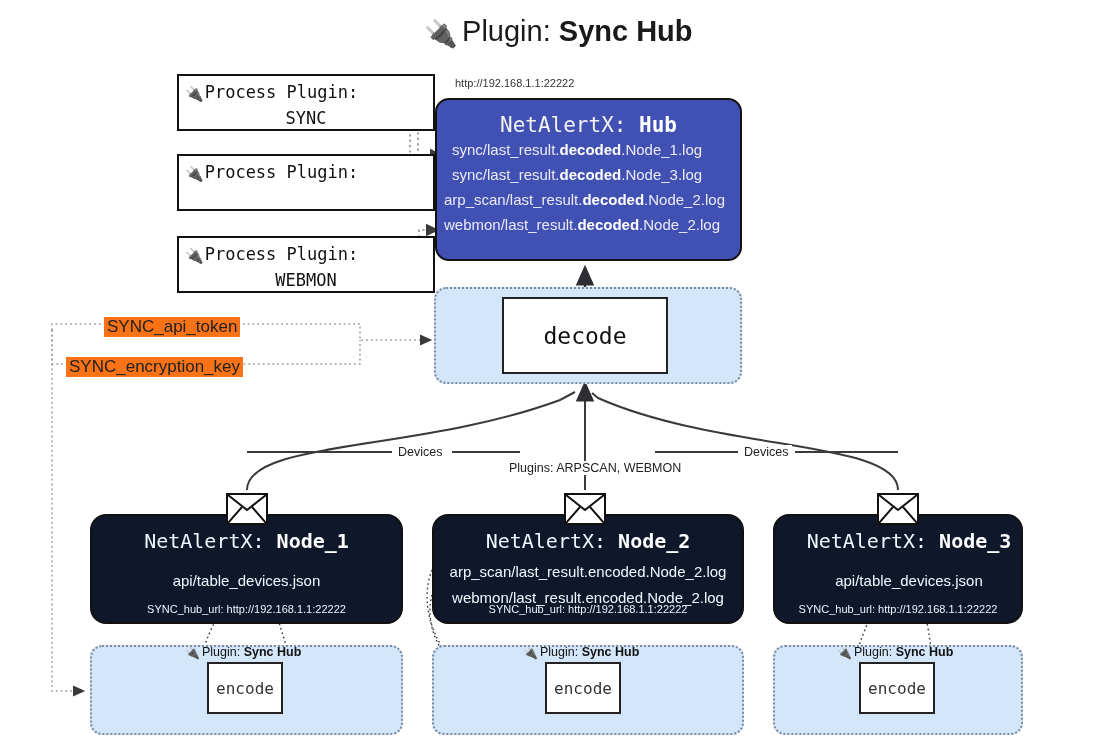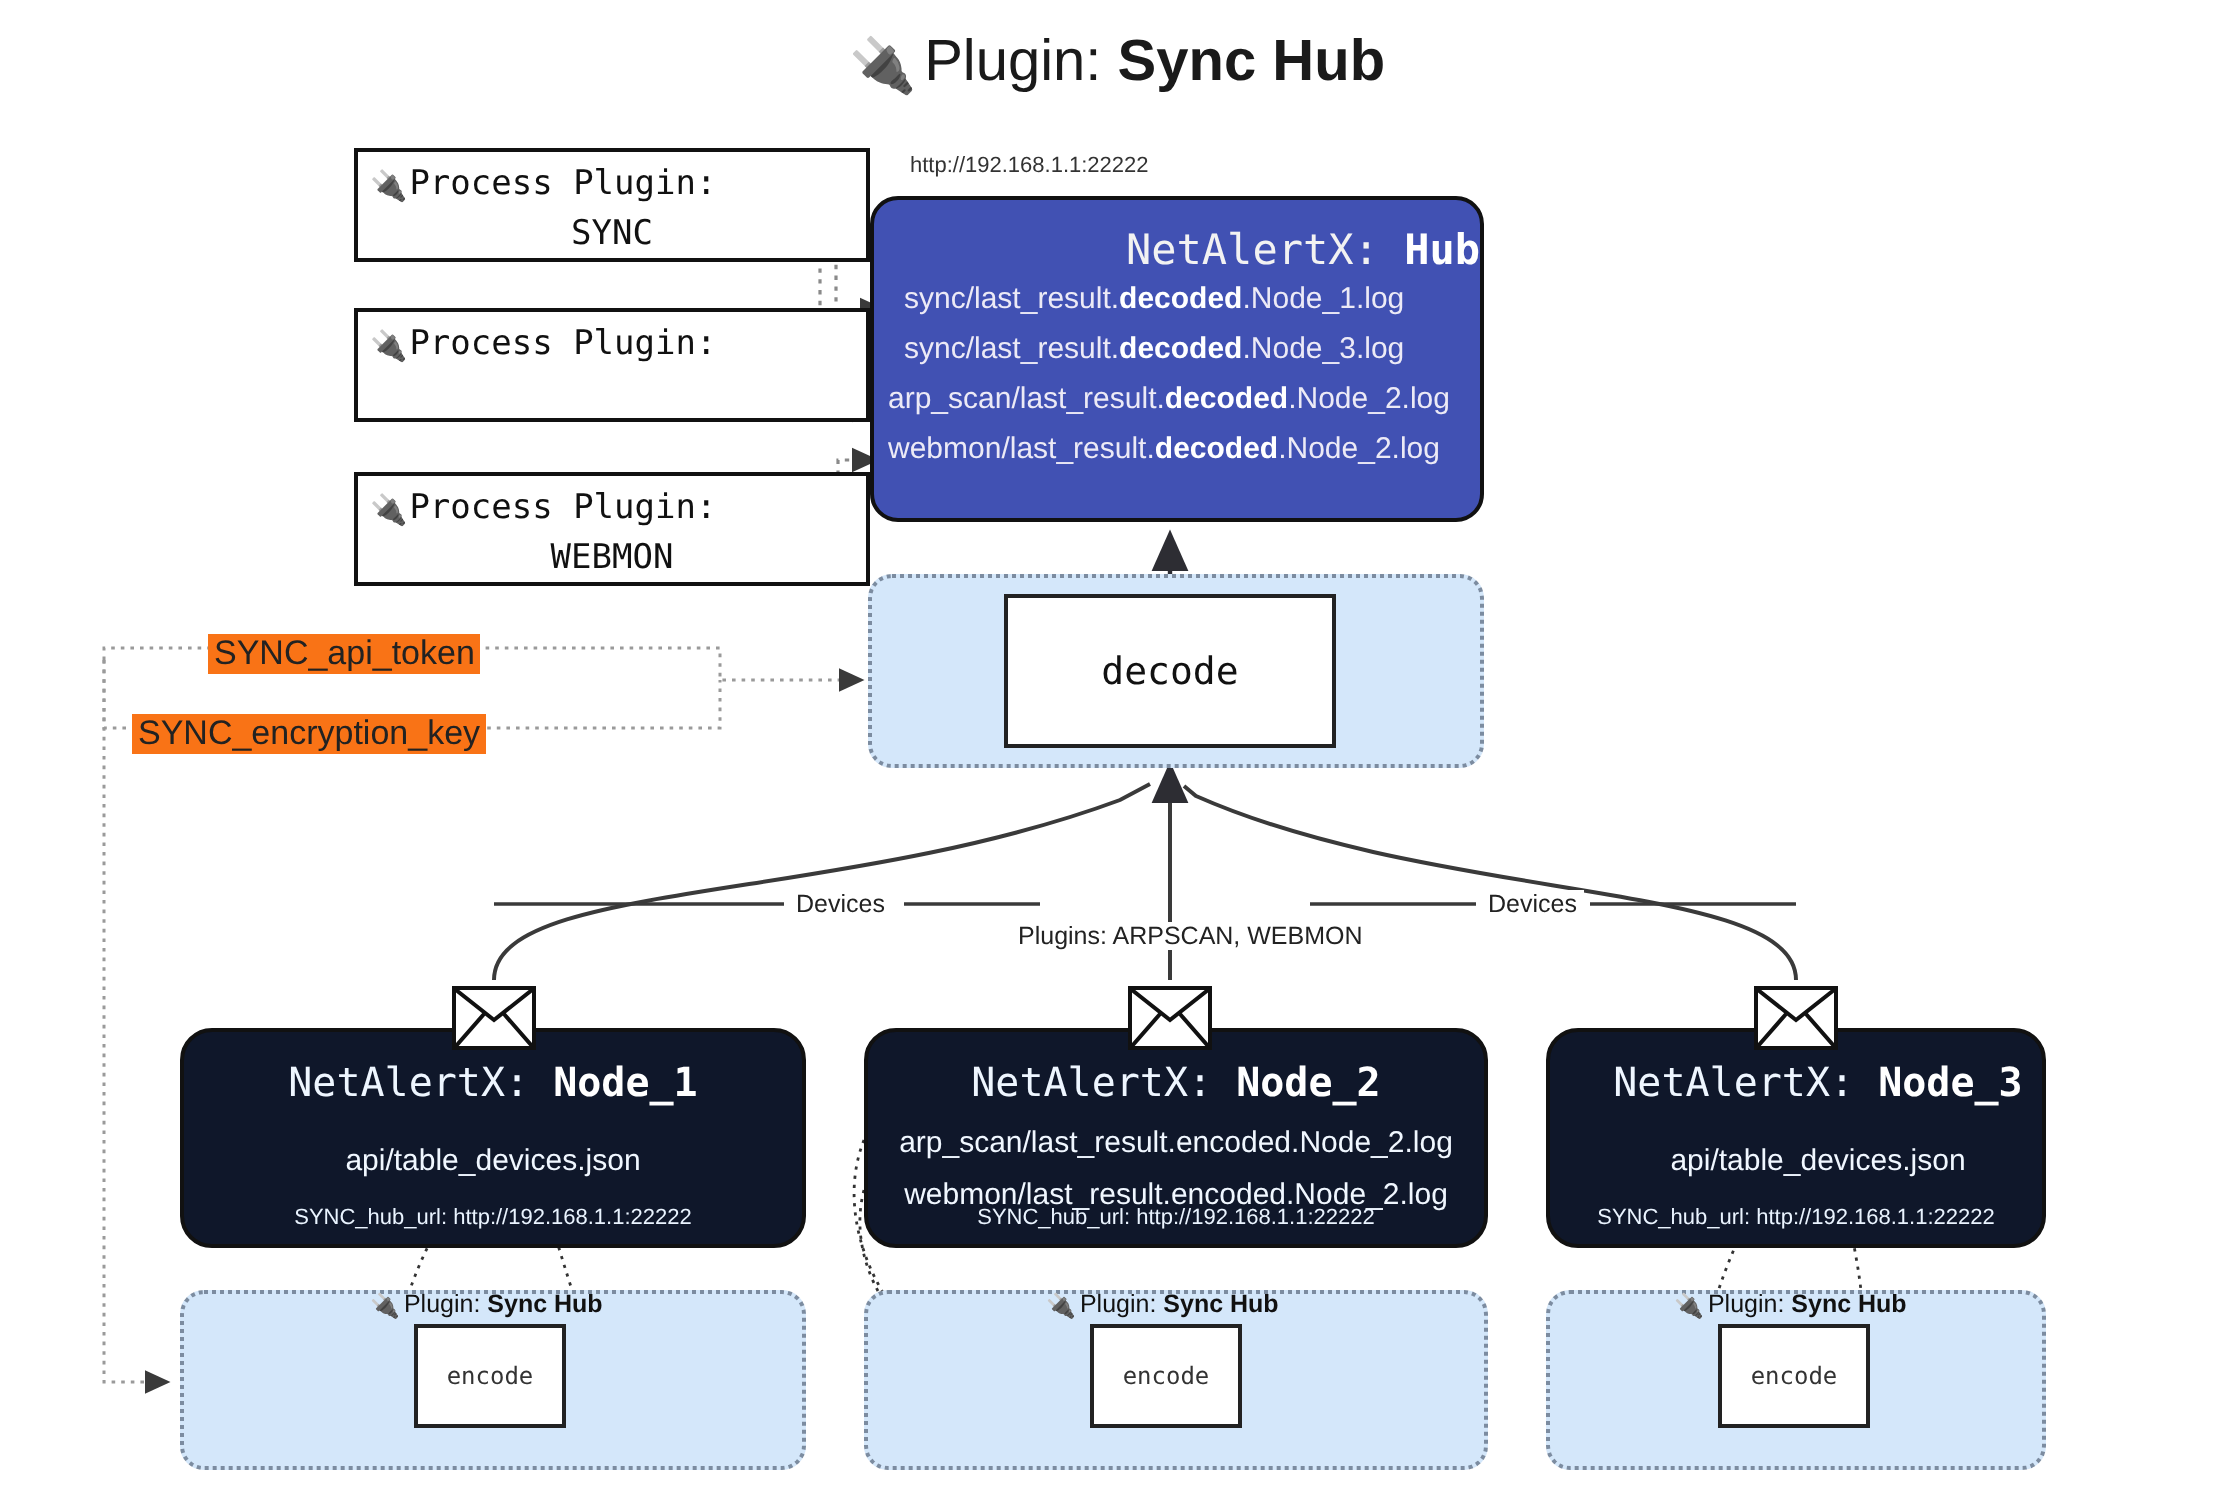--- a/index.html
+++ b/index.html
@@ -22,21 +22,21 @@
     font-size:11px;color:#333;
   }
 
   
   #hub{
     position:absolute;left:435px;top:98px;width:307px;height:163px;
     background:#4151b3;border:2px solid #111;border-radius:14px;
     box-sizing:border-box;color:#ffffff;
   }
   #hub .hub-title{
-    text-align:right;font-size:21px;line-height:24px;margin-top:13px;
+    text-align:center;font-size:21px;line-height:24px;margin-top:13px;
     font-family:"DejaVu Sans Mono","Liberation Mono",monospace;color:#f2f2f2;
   }
   #hub .hub-title .strong{font-weight:bold;color:#ffffff;}
   #hub .logline{
     font-size:15px;line-height:25px;color:#eceaf6;white-space:nowrap;
     padding-left:7px;
   }
   #hub .logline b{font-weight:bold;color:#ffffff;}
   #hub .l1,#hub .l2{margin-left:8px;}
 
@@ -58,21 +58,21 @@
   
   #decode-wrap{
     position:absolute;left:434px;top:287px;width:308px;height:97px;
     background:#d4e7fa;border:2px dotted #7c8ca0;border-radius:12px;
     box-sizing:border-box;
   }
   #decode-box{
     position:absolute;left:502px;top:297px;width:166px;height:77px;
     background:#ffffff;border:2px solid #222;box-sizing:border-box;
     font-family:"DejaVu Sans Mono","Liberation Mono",monospace;
-    font-size:19px;color:#111;display:flex;align-items:center;justify-content:center;
+    font-size:23px;color:#111;display:flex;align-items:center;justify-content:center;
   }
 
   
   .keylabel{
     position:absolute;font-size:17px;color:#222;background:#f97316;
     padding:0 3px;white-space:nowrap;
   }
   #lab-api-token{left:104px;top:317px;}
   #lab-enc-key{left:66px;top:357px;}
 
@@ -123,21 +123,21 @@
     position:absolute;top:645px;height:90px;background:#d4e7fa;
     border:2px dotted #7c8ca0;border-radius:12px;box-sizing:border-box;
   }
   #enc-wrap1{left:90px;width:313px;}
   #enc-wrap2{left:432px;width:312px;}
   #enc-wrap3{left:773px;width:250px;}
   .enc-box{
     position:absolute;top:662px;width:76px;height:52px;background:#fff;
     border:2px solid #222;box-sizing:border-box;
     font-family:"DejaVu Sans Mono","Liberation Mono",monospace;
-    font-size:12px;color:#333;display:flex;align-items:center;justify-content:center;
+    font-size:16px;color:#333;display:flex;align-items:center;justify-content:center;
   }
   #enc1{left:207px;}
   #enc2{left:545px;}
   #enc3{left:859px;}
   .enc-label{
     position:absolute;top:645px;font-size:12.5px;color:#111;white-space:nowrap;
   }
   .enc-label .strong{font-weight:bold;}
   .enc-label .plug{font-size:12px;vertical-align:-1px;margin-right:2px;}
   #enc-label1{left:185px;}

